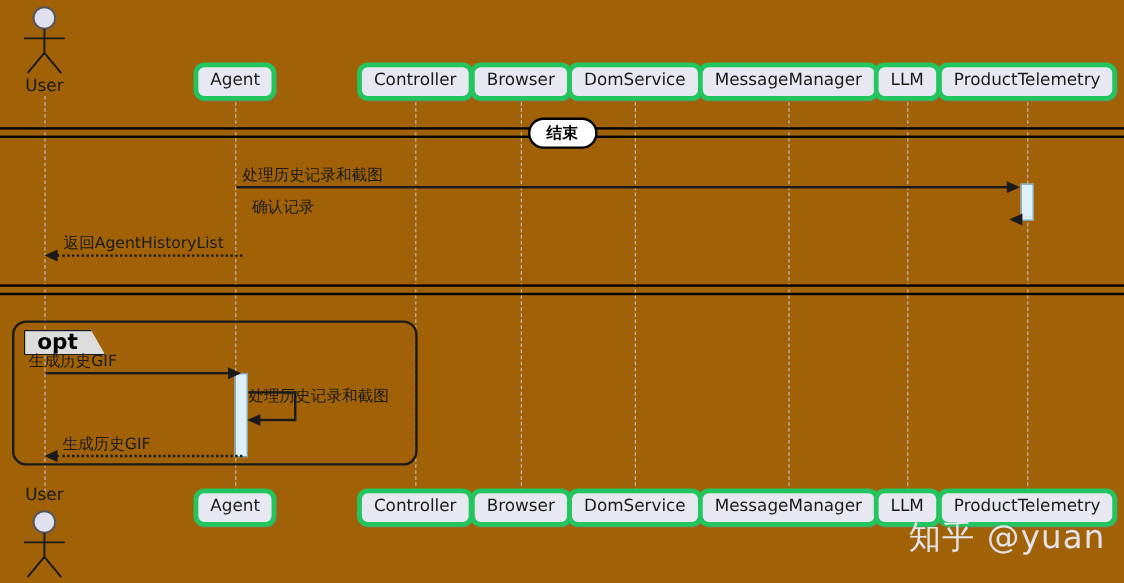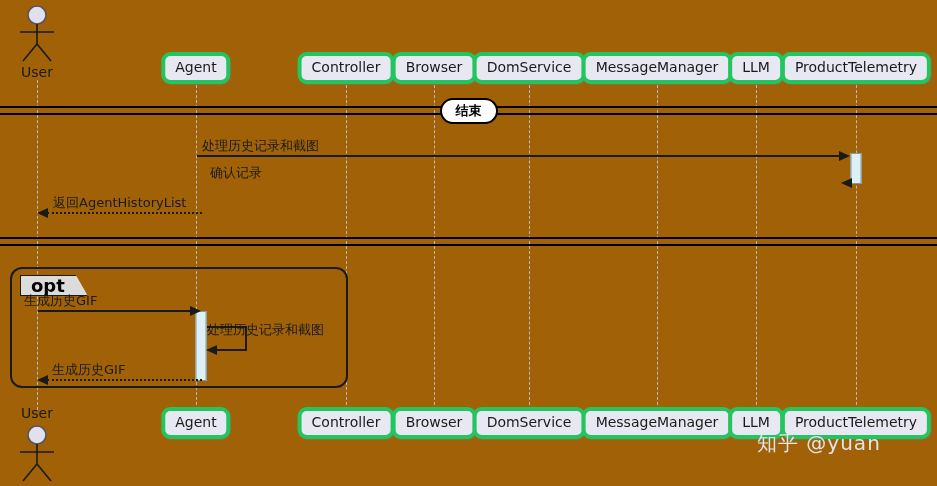--- a/index.html
+++ b/index.html
@@ -139,21 +139,21 @@
   .frag-guard {
     position: absolute;
     top: 7px;
     font-size: 12.5px;
     font-weight: bold;
     color: #000;
     white-space: nowrap;
   }
   .watermark {
     position: absolute;
-    font-size: 20px;
+    font-size: 27px;
     color: #e3e3ea;
     white-space: nowrap;
     letter-spacing: 1px;
     user-select: none;
   }
 </style>
 </head>
 <body>
 
 <div id="canvas">

